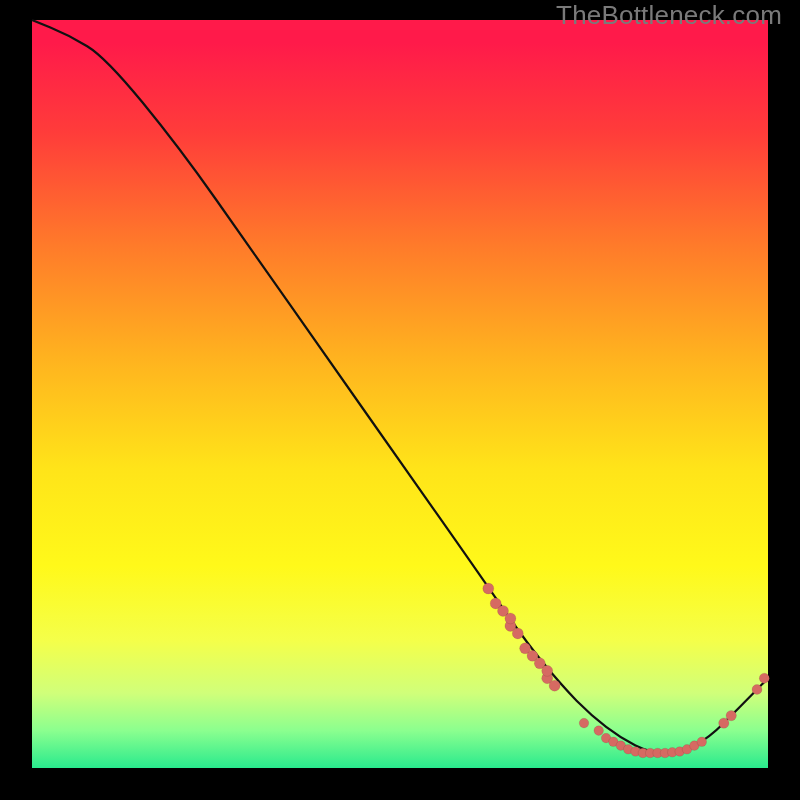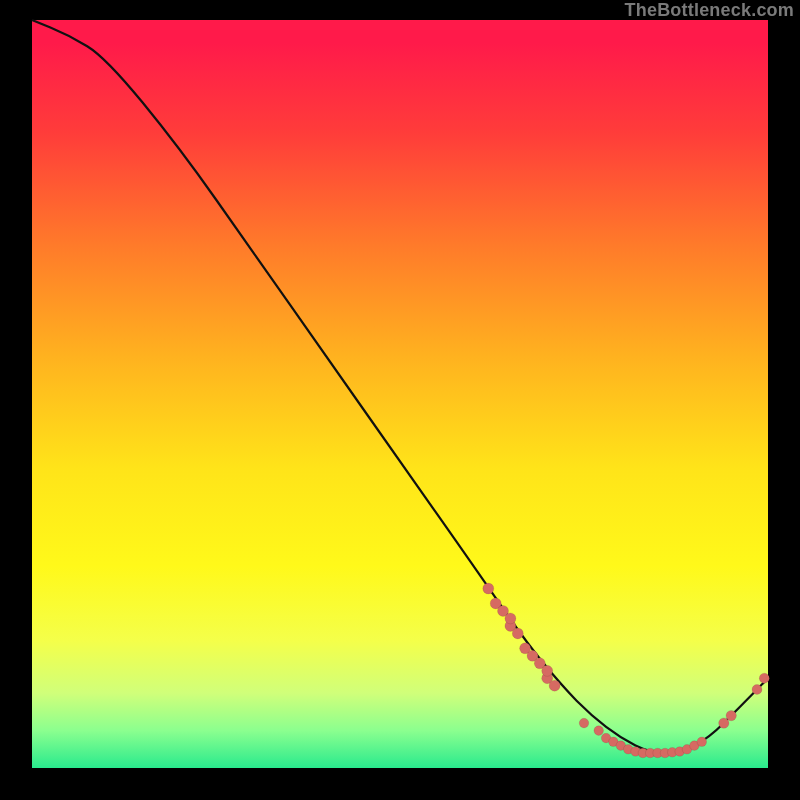--- a/index.html
+++ b/index.html
@@ -41,27 +41,26 @@
     position: absolute;
     left: 32px;
     top: 20px;
     width: 736px;
     height: 748px;
     overflow: visible;
   }
   .watermark {
     position: absolute;
     top: 0px;
-    right: 6px;
+    right: 18px;
     font-family: Arial, Helvetica, sans-serif;
-    font-size: 18px;
+    font-size: 26px;
     color: #7a7a7a;
     letter-spacing: 0.2px;
     user-select: none;
-    font-weight: bold;
   }
   
   .curve {
     fill: none;
     stroke: #111;
     stroke-width: 2.2;
   }
   .dot {
     fill: #d66a62;
     stroke: rgba(0,0,0,0.15);

